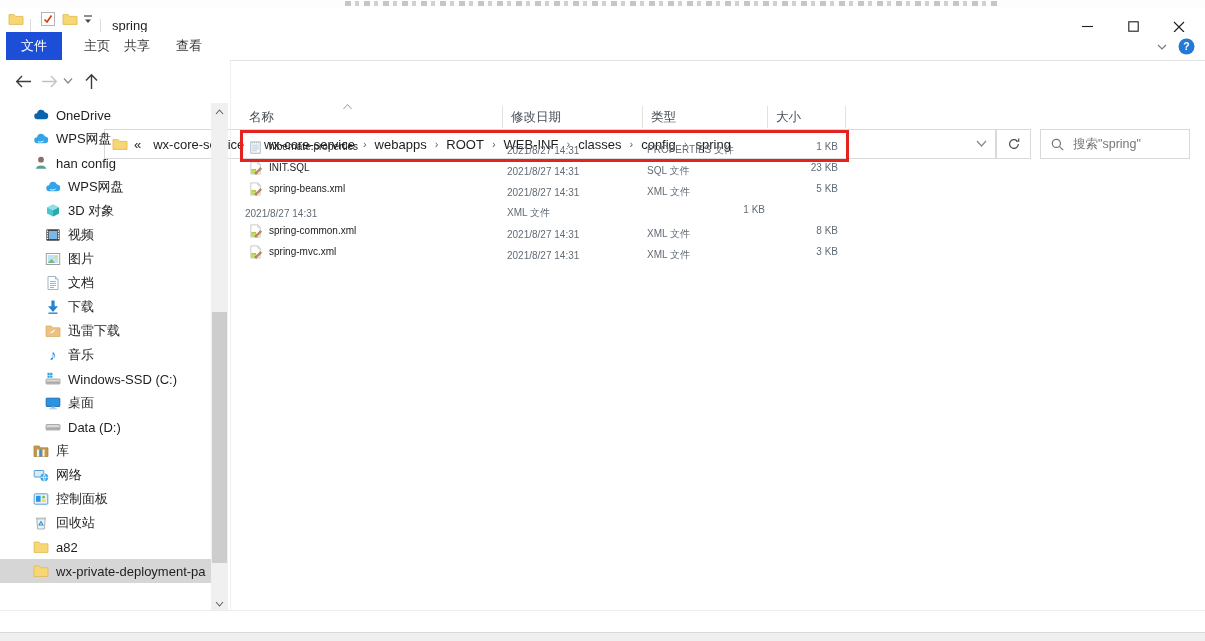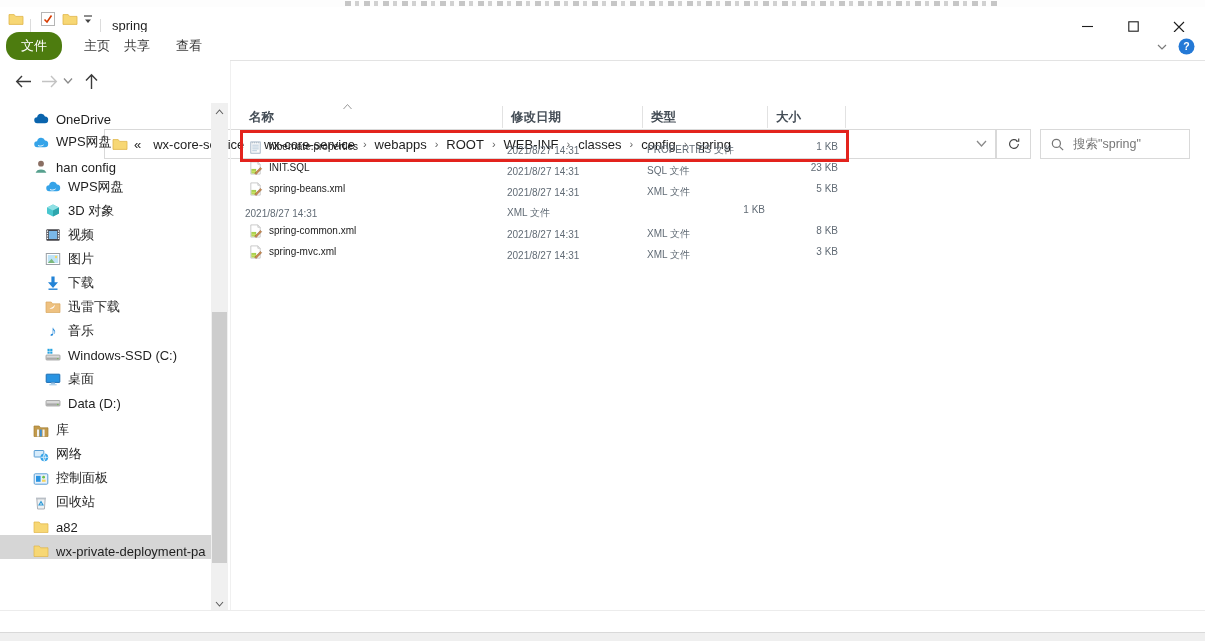--- a/index.html
+++ b/index.html
@@ -19,54 +19,54 @@
     opacity:.5;}
   .bg-bottom{left:0;top:632px;width:1205px;height:9px;background:#efefef;border-top:1px solid #d9d9d9;}
   .titlebar{left:0;top:7px;width:1205px;height:25px;background:#fff;}
   .qat-sep{width:1px;height:14px;background:#dcdcdc;top:12px;}
   .title-text{top:11px;font-size:13px;color:#1e1e1e;}
   .win-btn{top:7px;width:46px;height:25px;display:flex;align-items:center;justify-content:center;cursor:pointer;}
 
   
   .tabs{left:0;top:32px;width:1205px;height:29px;background:#fff;}
   .tab{position:absolute;top:0;height:28px;line-height:28px;text-align:center;font-size:13px;color:#3b3b3b;cursor:pointer;}
-  .tab.active{color:#fff;background:#4d7c0f;border-radius:13px;}
+  .tab.active{color:#fff;background:#1d4ed8;}
   .ribbon-rule{left:230px;top:60px;width:975px;height:1px;background:#e3e3e3;}
 
   
   .navrow{left:0;top:61px;width:1205px;height:40px;background:#fff;}
   .navbtn{position:absolute;top:9px;width:22px;height:22px;display:flex;align-items:center;justify-content:center;cursor:pointer;}
   .addressbox{left:104px;top:68px;width:890px;height:28px;border:1px solid #d9d9d9;background:#fff;display:flex;align-items:center;}
   .crumbs{display:flex;align-items:center;font-size:13px;color:#1e1e1e;white-space:nowrap;}
   .crumb{padding:0 6px;cursor:pointer;}
   .crumb-sep{color:#5f5f5f;font-size:11px;padding:0 2px;cursor:pointer;}
   .addr-chevron{position:absolute;right:8px;top:9px;cursor:pointer;}
   .refreshbox{left:996px;top:68px;width:33px;height:28px;border:1px solid #d9d9d9;display:flex;align-items:center;justify-content:center;cursor:pointer;background:#fff;}
   .searchbox{left:1040px;top:68px;width:148px;height:28px;border:1px solid #d9d9d9;background:#fff;display:flex;align-items:center;}
   .searchbox input{border:0;outline:0;width:110px;font-size:12.5px;color:#404040;font-family:inherit;background:transparent;}
   .searchbox input::placeholder{color:#767676;opacity:1;}
 
   
   .sidebar{left:0;top:103px;width:211px;height:509px;overflow:hidden;}
   .side-item{display:flex;align-items:center;height:24px;gap:7px;font-size:13px;color:#1e1e1e;cursor:pointer;white-space:nowrap;}
   .side-item .ic{flex:0 0 16px;width:16px;height:16px;}
-  .lv0{padding-left:33px;align-items:flex-end;}
+  .lv0{padding-left:33px;}
   .lv1{padding-left:45px;}
   .side-item.selected{background:#d6d6d6;}
   .note-glyph{color:#2287d8;font-size:15px;line-height:16px;width:16px;text-align:center;}
 
   
   .sb-track{left:211px;top:103px;width:17px;height:509px;background:#f0f0f0;}
   .sb-thumb{left:212px;top:312px;width:15px;height:251px;background:#cdcdcd;cursor:pointer;}
   .sb-arrow{left:211px;width:17px;height:17px;display:flex;align-items:center;justify-content:center;cursor:pointer;background:#f0f0f0;}
   .pane-divider{left:230px;top:61px;width:1px;height:549px;background:#f0f0f0;}
 
   
   .col-headers{left:245px;top:104px;width:600px;height:26px;display:grid;grid-template-columns:262px 140px 125px 73px;align-items:center;font-size:12.5px;color:#444d56;}
-  .col-h{cursor:pointer;padding-left:4px;font-weight:bold;}
+  .col-h{cursor:pointer;padding-left:4px;}
   .hdr-sep{top:106px;width:1px;height:22px;background:#e2e2e2;}
   .sort-chevron{left:342px;top:103px;}
   .files{left:245px;top:136px;width:600px;}
   .frow{display:grid;grid-template-columns:262px 140px 125px 73px;height:21px;align-items:center;font-size:10px;cursor:pointer;}
   .fname{display:flex;align-items:center;gap:6px;color:#1b1b1b;padding-left:3px;white-space:nowrap;}
   .fdate,.ftype{color:#616b75;margin-top:7px;}
   .fsize{color:#616b75;text-align:right;padding-right:7px;}
   .red-box{left:240px;top:130px;width:603px;height:26px;border:3px solid #e3231d;background:transparent;pointer-events:none;z-index:5;}
 
   
@@ -280,20 +280,30 @@
   <div class="side-item lv1">
     <span class="ic">
         <svg width="16" height="16" viewBox="0 0 16 16">
           <rect x="1.3" y="2.5" width="13.4" height="11" fill="#fff" stroke="#9aa0a6"></rect>
           <rect x="2.8" y="4" width="10.4" height="8" fill="#bfe3f7"></rect>
           <path d="M2.8 12 6.6 7.8 9.8 12z" fill="#7cb97c"></path>
           <circle cx="11" cy="6" r="1.2" fill="#f6d45c"></circle>
         </svg>
       </span>
     <span>图片</span>
+  </div>
+  <div class="side-item lv1">
+    <span class="ic">
+        <svg width="16" height="16" viewBox="0 0 16 16">
+          <path d="M3 1.5h7.5L13 4v10.5H3z" fill="#fff" stroke="#9fb6c9"></path>
+          <path d="M10.5 1.5V4H13" fill="#e8eef3" stroke="#9fb6c9"></path>
+          <path d="M5 6.5h6M5 8.5h6M5 10.5h6M5 12.5h4" stroke="#7fb2d9" stroke-width=".9"></path>
+        </svg>
+      </span>
+    <span>文档</span>
   </div>
   <div class="side-item lv1">
     <span class="ic">
         <svg width="16" height="16" viewBox="0 0 16 16">
           <path d="M6.4 1.5h3.2v5.7H13L8 13 3 7.2h3.4z" fill="#2383d6"></path>
           <path d="M3.5 14.2h9" stroke="#2383d6" stroke-width="1.4"></path>
         </svg>
       </span>
     <span>下载</span>
   </div>

